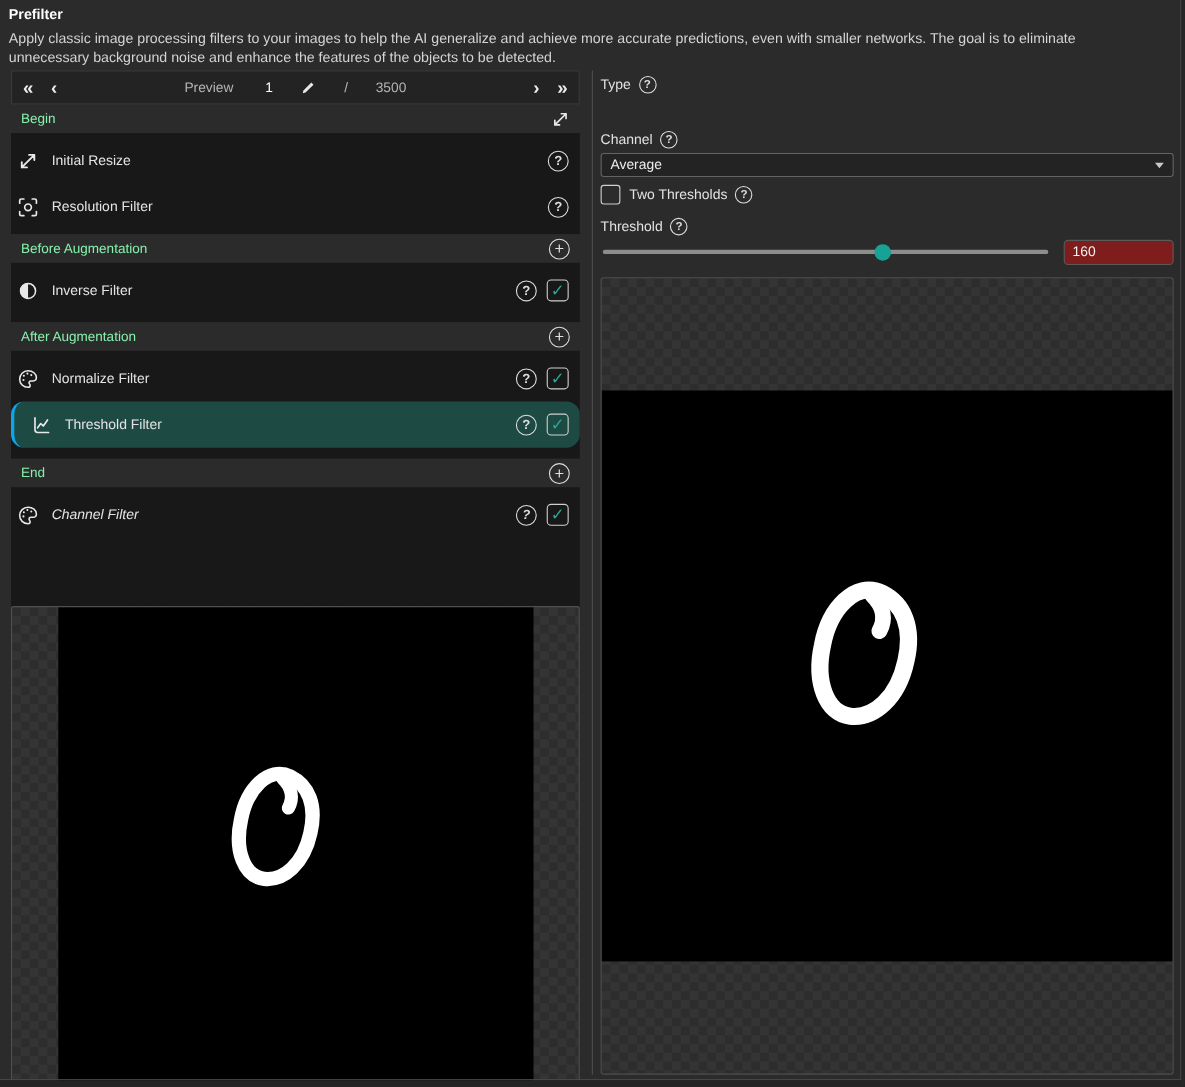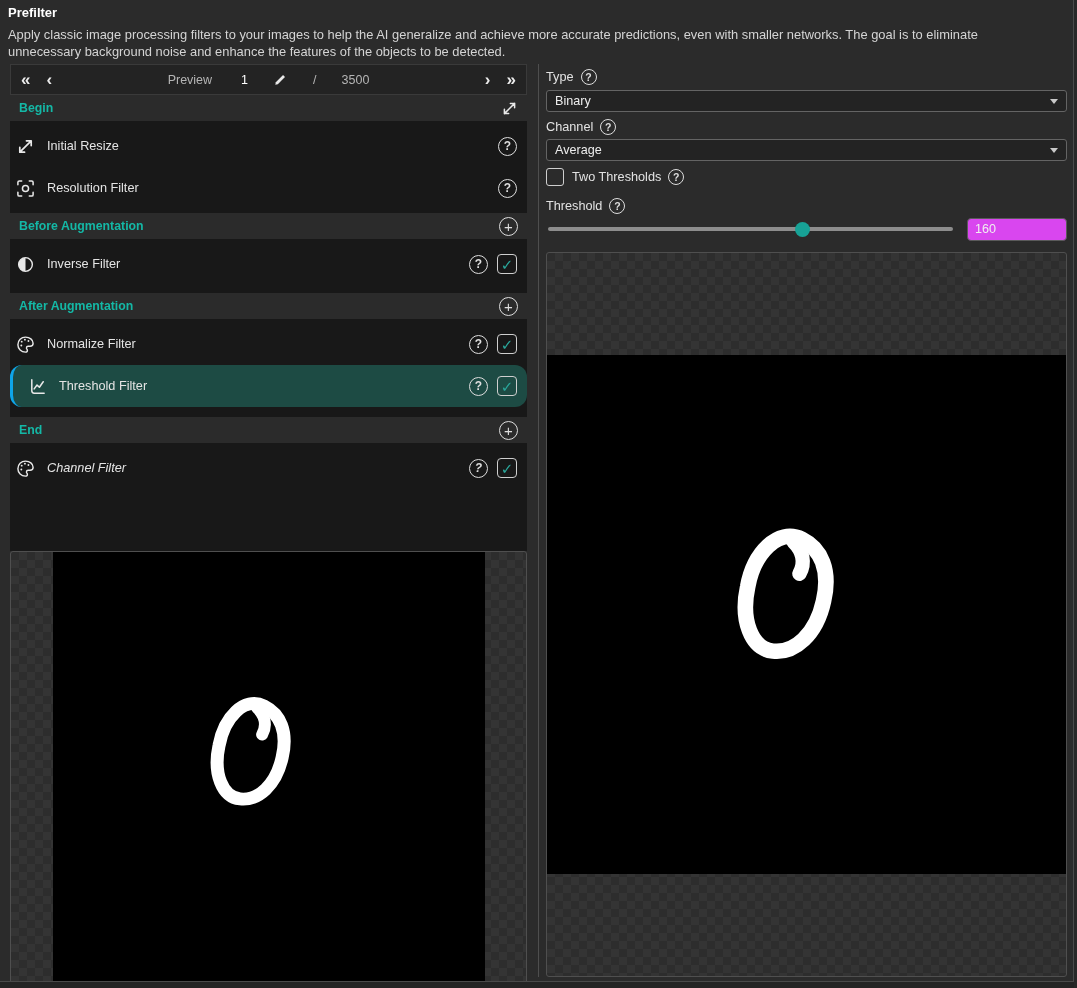--- a/index.html
+++ b/index.html
@@ -17,21 +17,21 @@
   .nav-left{display:flex;gap:16px;padding-left:10px;z-index:2;}
   .nav-right{margin-left:auto;display:flex;gap:16px;padding-right:10px;z-index:2;}
   .nav-btn{color:#ececec;font-size:17px;font-weight:bold;line-height:1;cursor:pointer;}
   .nav-center{position:absolute;left:0;right:0;top:0;bottom:0;display:flex;justify-content:center;align-items:center;gap:25px;}
   .nav-label{color:#b5b5b5;font-size:12.5px;}
   .nav-current{color:#ffffff;font-size:12.5px;margin-left:4px;}
   .nav-total{color:#b5b5b5;font-size:12.5px;}
   .pencil{display:flex;width:15px;height:15px;}
 
   .sec-header{height:26px;display:flex;align-items:center;padding:0 9px;background:#2b2b2b;}
-  .sec-title{font-weight:bold;font-size:12.3px;color:#14b8a6;}
+  .sec-title{font-weight:normal;font-size:12.3px;color:#86efac;}
   .icon-right{margin-left:auto;display:flex;align-items:center;}
   .circle-ico{width:19px;height:19px;border:1.5px solid #dedede;border-radius:50%;
               display:flex;align-items:center;justify-content:center;
               font-size:12px;font-weight:bold;color:#dedede;box-sizing:border-box;line-height:1;}
   .circle-ico.plus{font-size:15px;font-weight:normal;}
 
   .rows{background:#181818;box-sizing:border-box;padding-top:4px;}
   .rows.r-begin{height:92px;}
   .rows.r-before{height:54px;}
   .rows.r-after{height:98px;}
@@ -72,21 +72,21 @@
   .select{background:#232323;border:1px solid #646464;border-radius:3px;box-sizing:border-box;
           display:flex;align-items:center;padding:0 8px;font-size:12.6px;color:#ededed;cursor:pointer;}
   .caret{margin-left:auto;width:0;height:0;border-left:4.5px solid transparent;
          border-right:4.5px solid transparent;border-top:5px solid #c9c9c9;}
   #two-thresh{position:absolute;top:104px;left:0;display:flex;align-items:center;gap:8px;}
   .cb2{width:18px;height:18px;border:1px solid #cfcfcf;border-radius:3px;box-sizing:border-box;background:transparent;}
   #threshold-label{position:absolute;top:134px;left:0;}
   #slider-row{position:absolute;top:153px;left:2px;right:0;height:24px;display:flex;align-items:center;}
   .track{flex:1;height:4px;background:#8d8d8d;border-radius:2px;position:relative;margin-right:14px;}
   .thumb{position:absolute;top:-5.5px;width:15px;height:15px;border-radius:50%;background:#17a296;}
-  .value-box{width:100px;height:23px;background:#d946ef;border:1px solid #5a5a5a;border-radius:4px;
+  .value-box{width:100px;height:23px;background:#7f1d1d;border:1px solid #5a5a5a;border-radius:4px;
              color:#f0f0f0;font-size:12.6px;padding:0 7px;box-sizing:border-box;font-family:inherit;outline:none;}
   #right-preview{position:absolute;top:188px;left:0;right:0;height:725px;}
 
   
   .frame-b{position:absolute;left:0;top:981px;width:1074px;height:1px;background:#4a4a4a;}
   .frame-r{position:absolute;left:1073px;top:0;width:1px;height:982px;background:#4a4a4a;}
   .frame-below{position:absolute;top:982px;left:0;width:100%;height:6px;background:#242424;}
   .frame-right-strip{position:absolute;left:1074px;top:0;width:3px;height:988px;background:#282828;}
 
   svg.lineicon{stroke:#e8e8e8;stroke-width:1.6;fill:none;stroke-linecap:round;stroke-linejoin:round;width:100%;height:100%;}
@@ -255,24 +255,20 @@
   </div>
 
   <div class="divider"></div>
 
   <div class="right-col">
 
     <div id="type-label" class="lbl-row">
       <span>Type</span>
       <span class="circle-ico small">?</span>
     </div>
-    <div id="type-select" class="select">
-      <span>Binary</span>
-      <span class="caret"></span>
-    </div>
 
     <div id="channel-label" class="lbl-row">
       <span>Channel</span>
       <span class="circle-ico small">?</span>
     </div>
     <div id="channel-select" class="select">
       <span>Average</span>
       <span class="caret"></span>
     </div>
 

